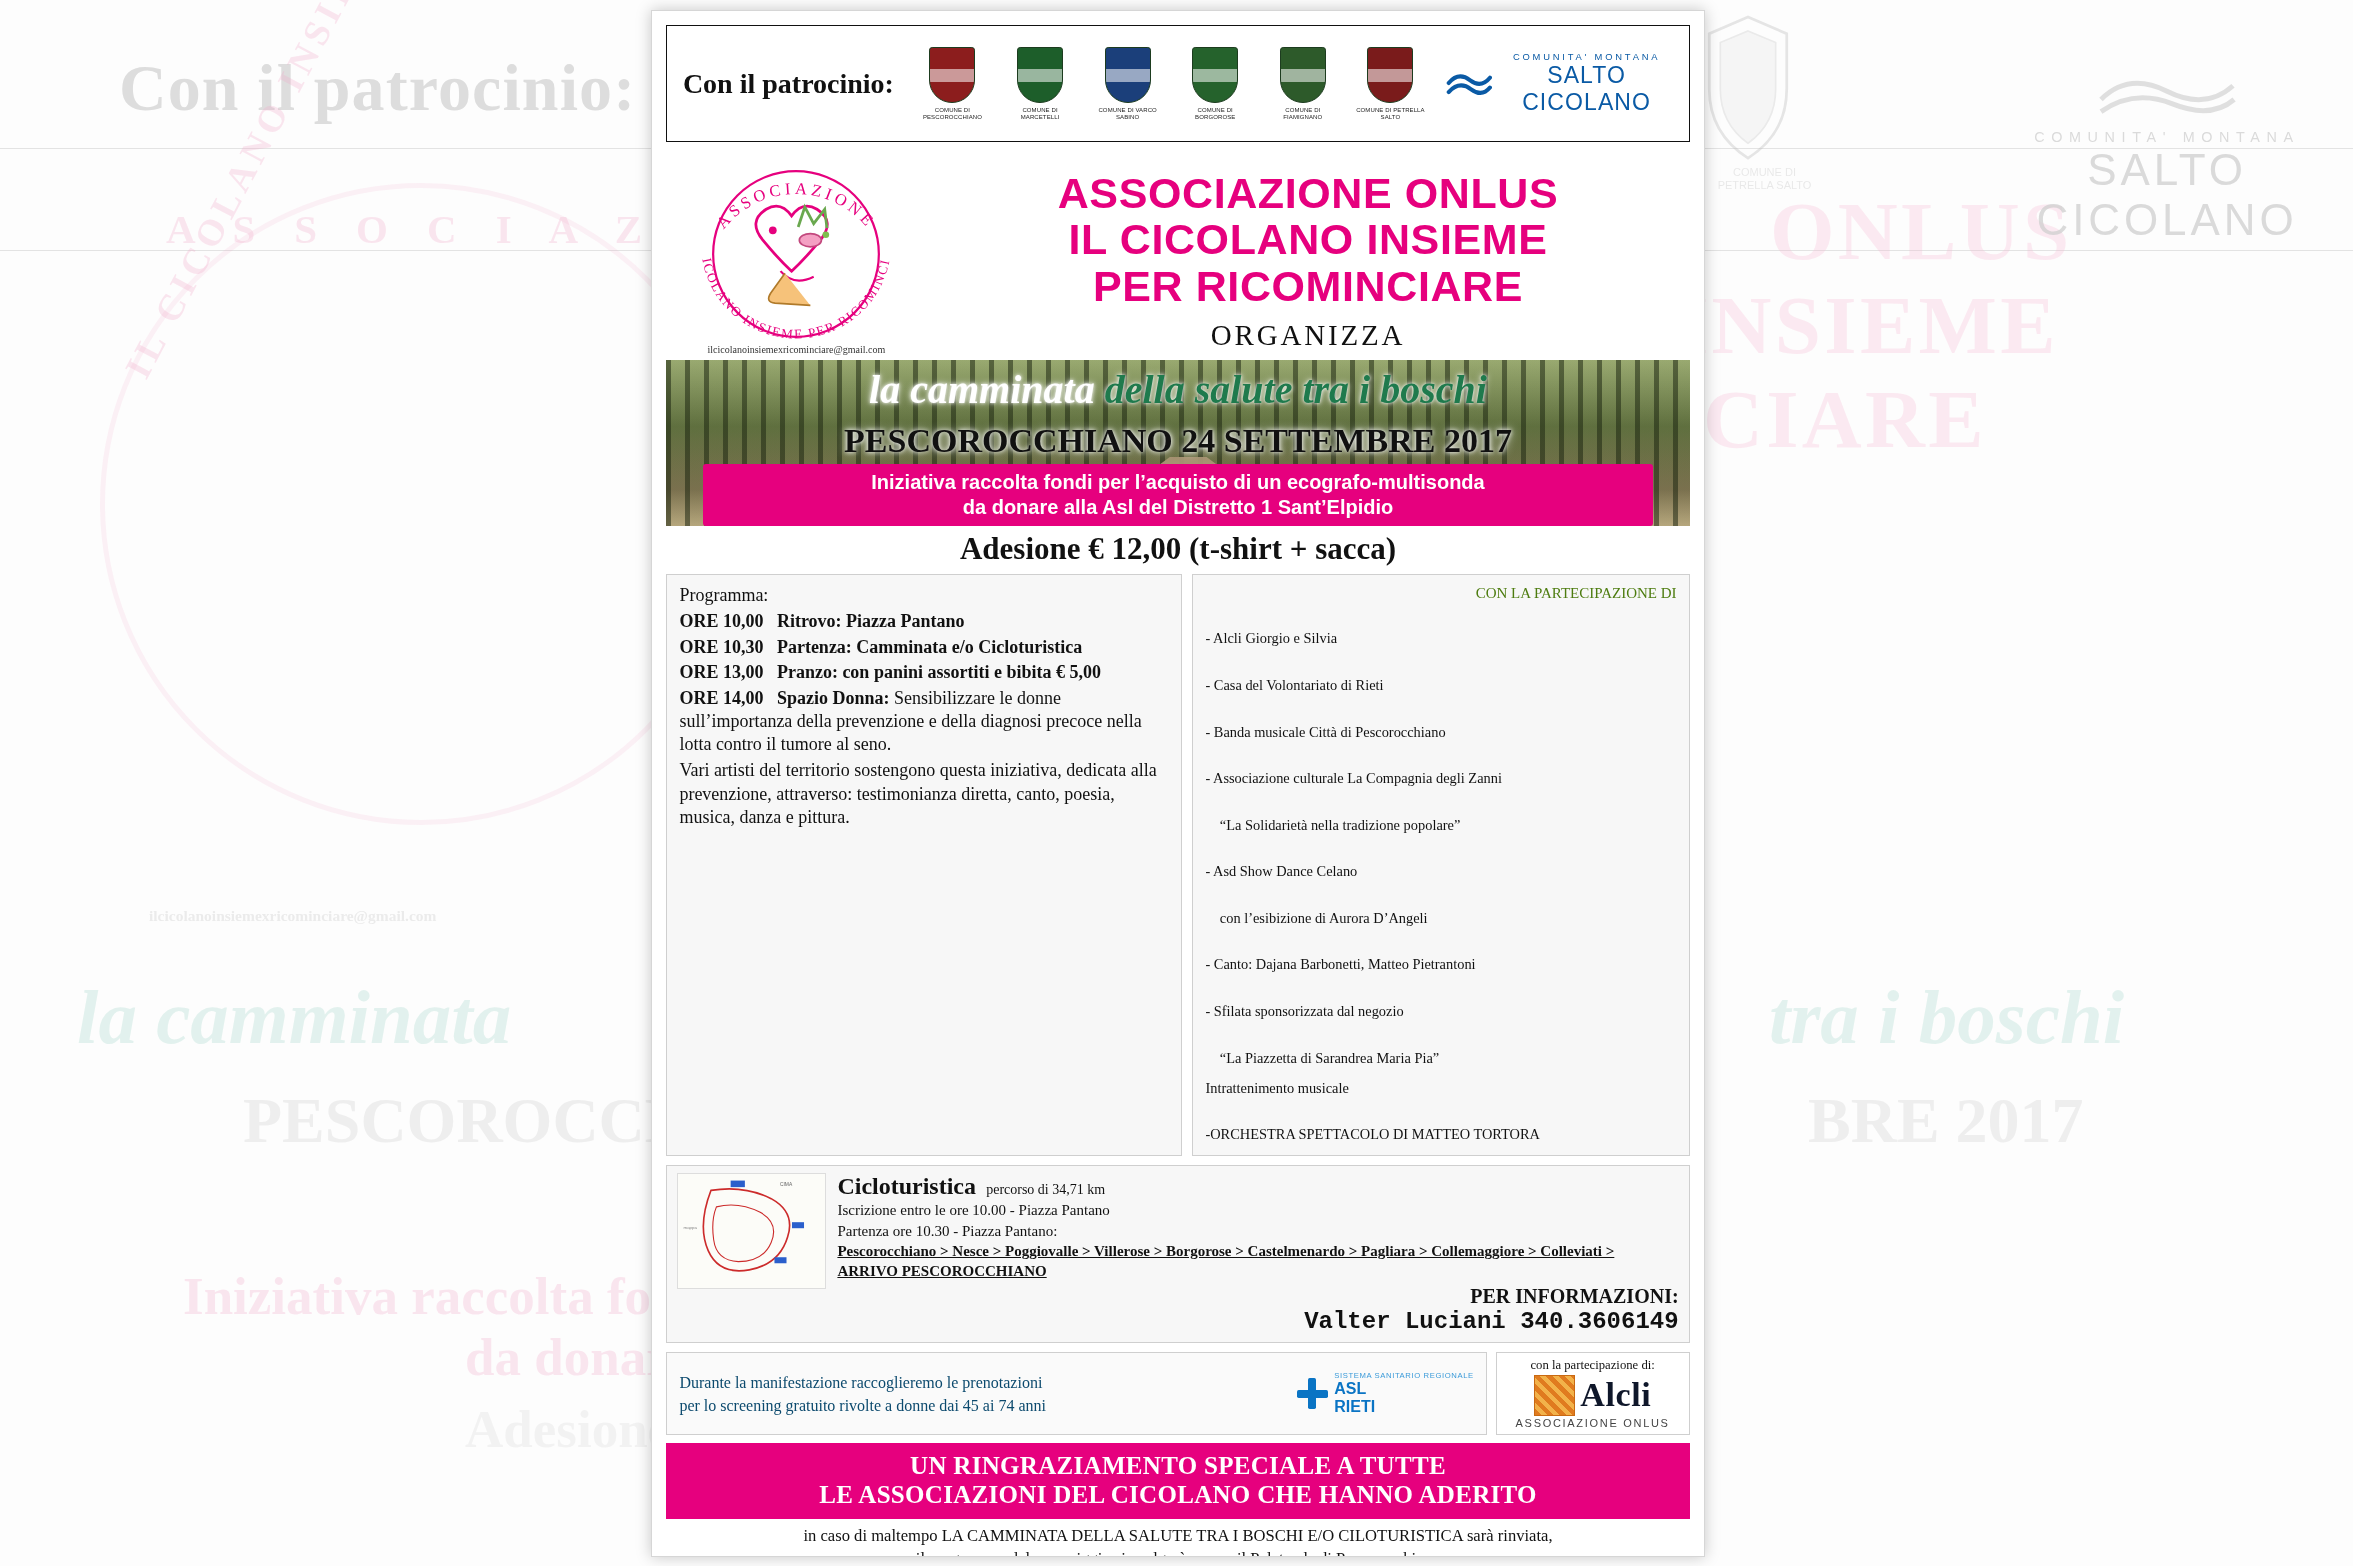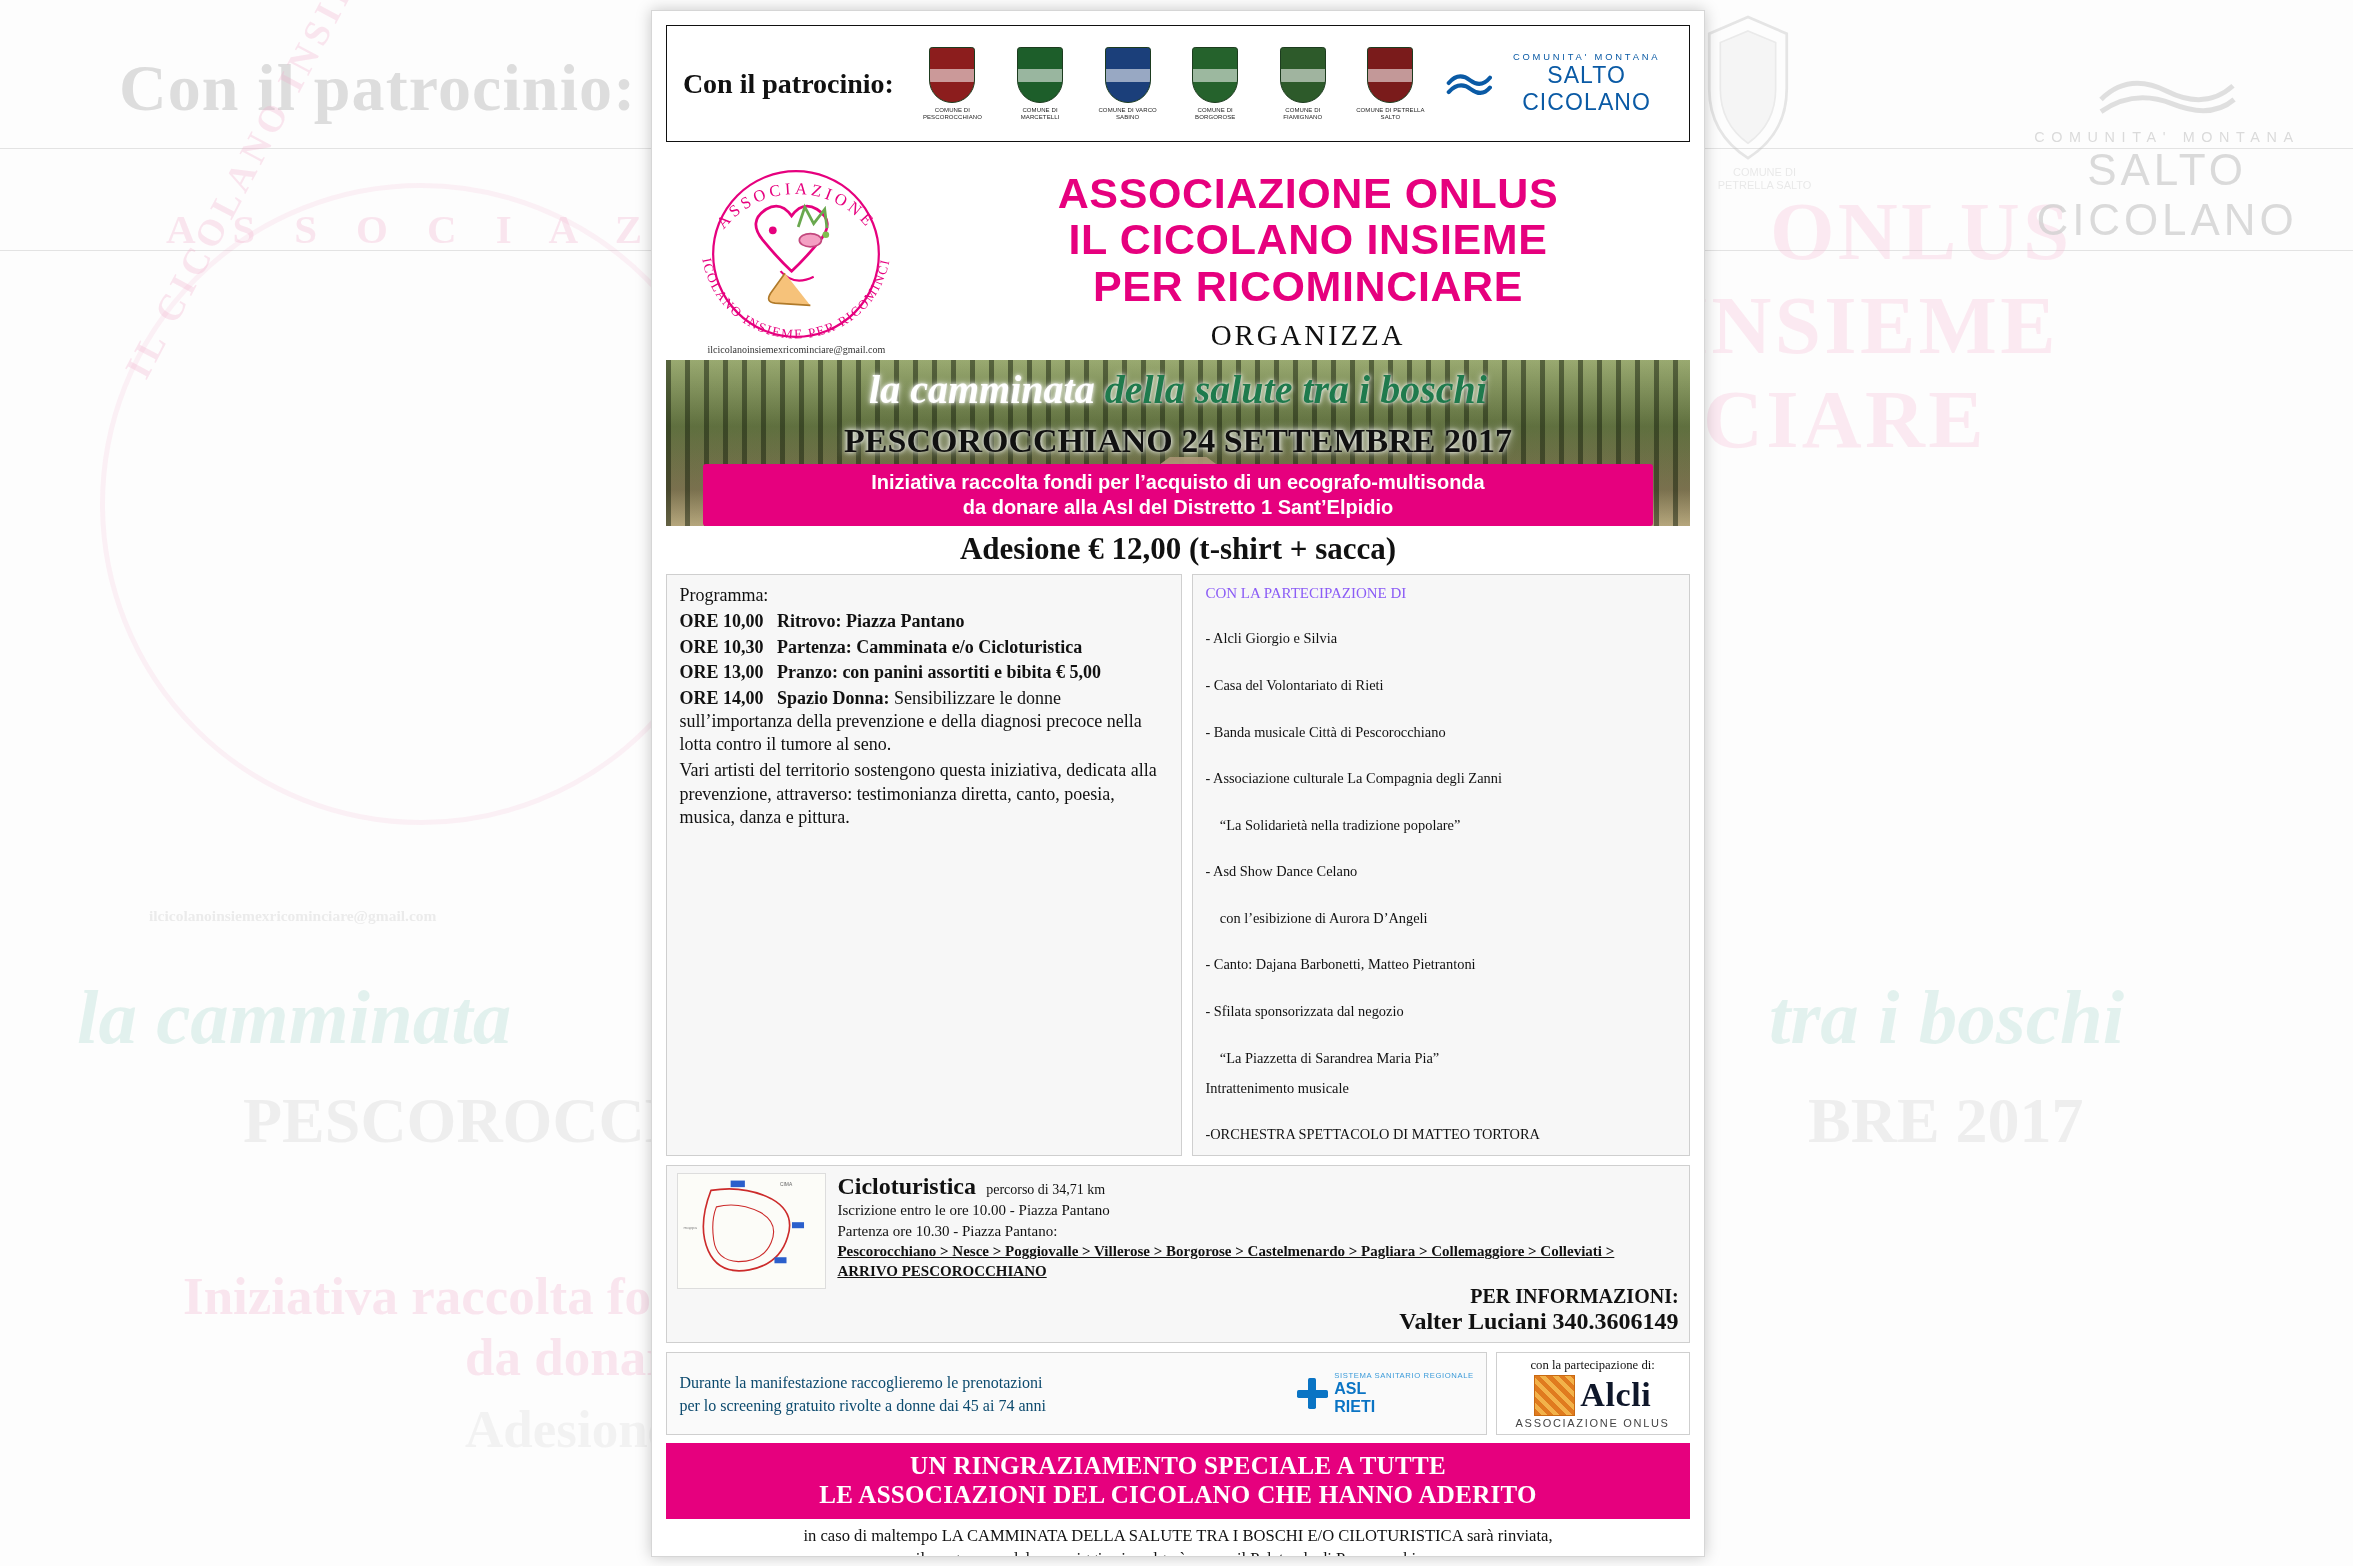--- a/index.html
+++ b/index.html
@@ -317,21 +317,21 @@
     line-height: 1.28;
   }
   .prog-row .norm { font-weight: normal; }
   .prog-note {
     font-family: "Liberation Serif", serif;
     font-size: 18px; color: #111;
     line-height: 1.3;
   }
   .right-head {
     font-family: "Liberation Serif", serif;
-    font-size: 15px; color: #8b5cf6; margin-bottom: 4.4px;
+    font-size: 15px; color: #4d7c0f; margin-bottom: 4.4px; text-align: right;
   }
   .right-item {
     font-family: "Liberation Serif", serif;
     font-size: 14.4px; color: #111;
     line-height: 1.36;
     margin-top: 27px;
   }
   .right-sub { padding-left: 14.4px; }
   .right-foot {
     font-family: "Liberation Serif", serif;
@@ -368,21 +368,21 @@
     font-family: "Liberation Serif", serif;
     font-size: 15px; color: #111; line-height: 1.35;
   }
   .ciclo-line.bold { font-weight: bold; text-decoration: underline; }
   #info-block { text-align: right; margin-top: 3.3px; }
   #info-label {
     font-family: "Liberation Serif", serif;
     font-weight: bold; font-size: 20px; color: #111;
   }
   #info-name {
-    font-family: Liberation Serif, serif;
+    font-family: Liberation Mono, monospace;
     font-weight: bold; font-size: 24px; color: #111; text-align: right;
   }
 
   
   #screening {
     display: flex; gap: 8.8px;
     margin: 8.8px 14.4px 0 14.4px;
     align-items: stretch;
   }
   #screening-box {

